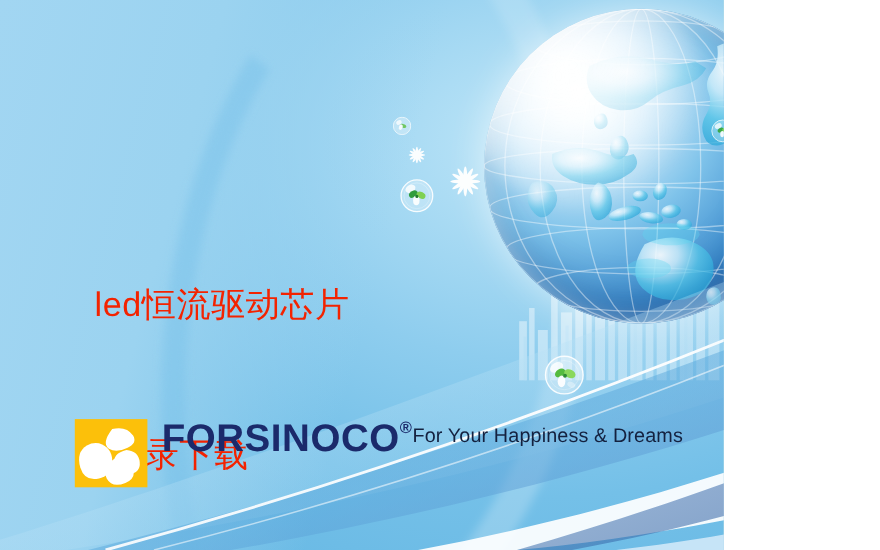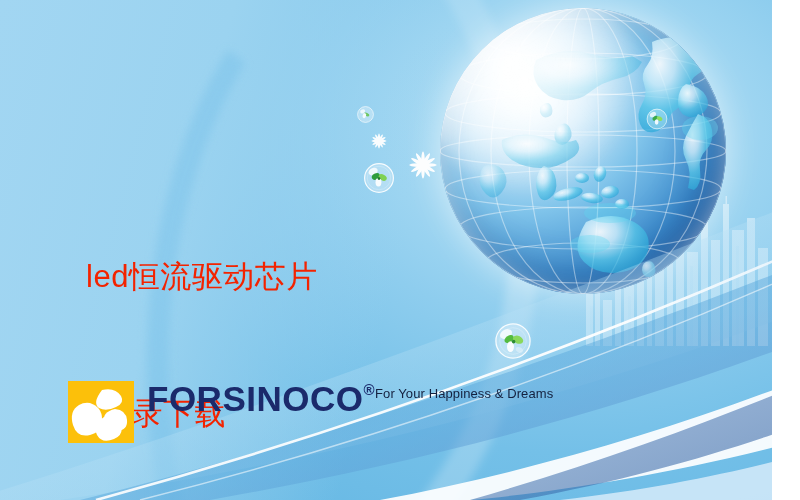--- a/index.html
+++ b/index.html
@@ -6,21 +6,21 @@
     margin: 0;
     padding: 0;
     background: #ffffff;
   }
   body {
     font-family: "Liberation Sans", sans-serif;
   }
 
   #banner {
     position: relative;
-    width: 772px;
+    width: 658px;
     height: 500px;
     overflow: hidden;
     background: #fef9c3;
   }
 
   
   .layer {
     position: absolute;
     inset: 0;
     pointer-events: none;
@@ -213,21 +213,21 @@
     align-items: flex-start;
   }
   #logo-reg {
     font-size: 15px;
     font-weight: bold;
     line-height: 1;
     margin-top: 1px;
   }
   #logo-tagline {
     margin-top: 5px;
-    font-size: 13px;
+    font-size: 18px;
     color: #14213F;
     letter-spacing: .1px;
     white-space: nowrap;
     text-align: right;
   }
 </style>
 </head>
 <body>
 
 <div id="banner">

